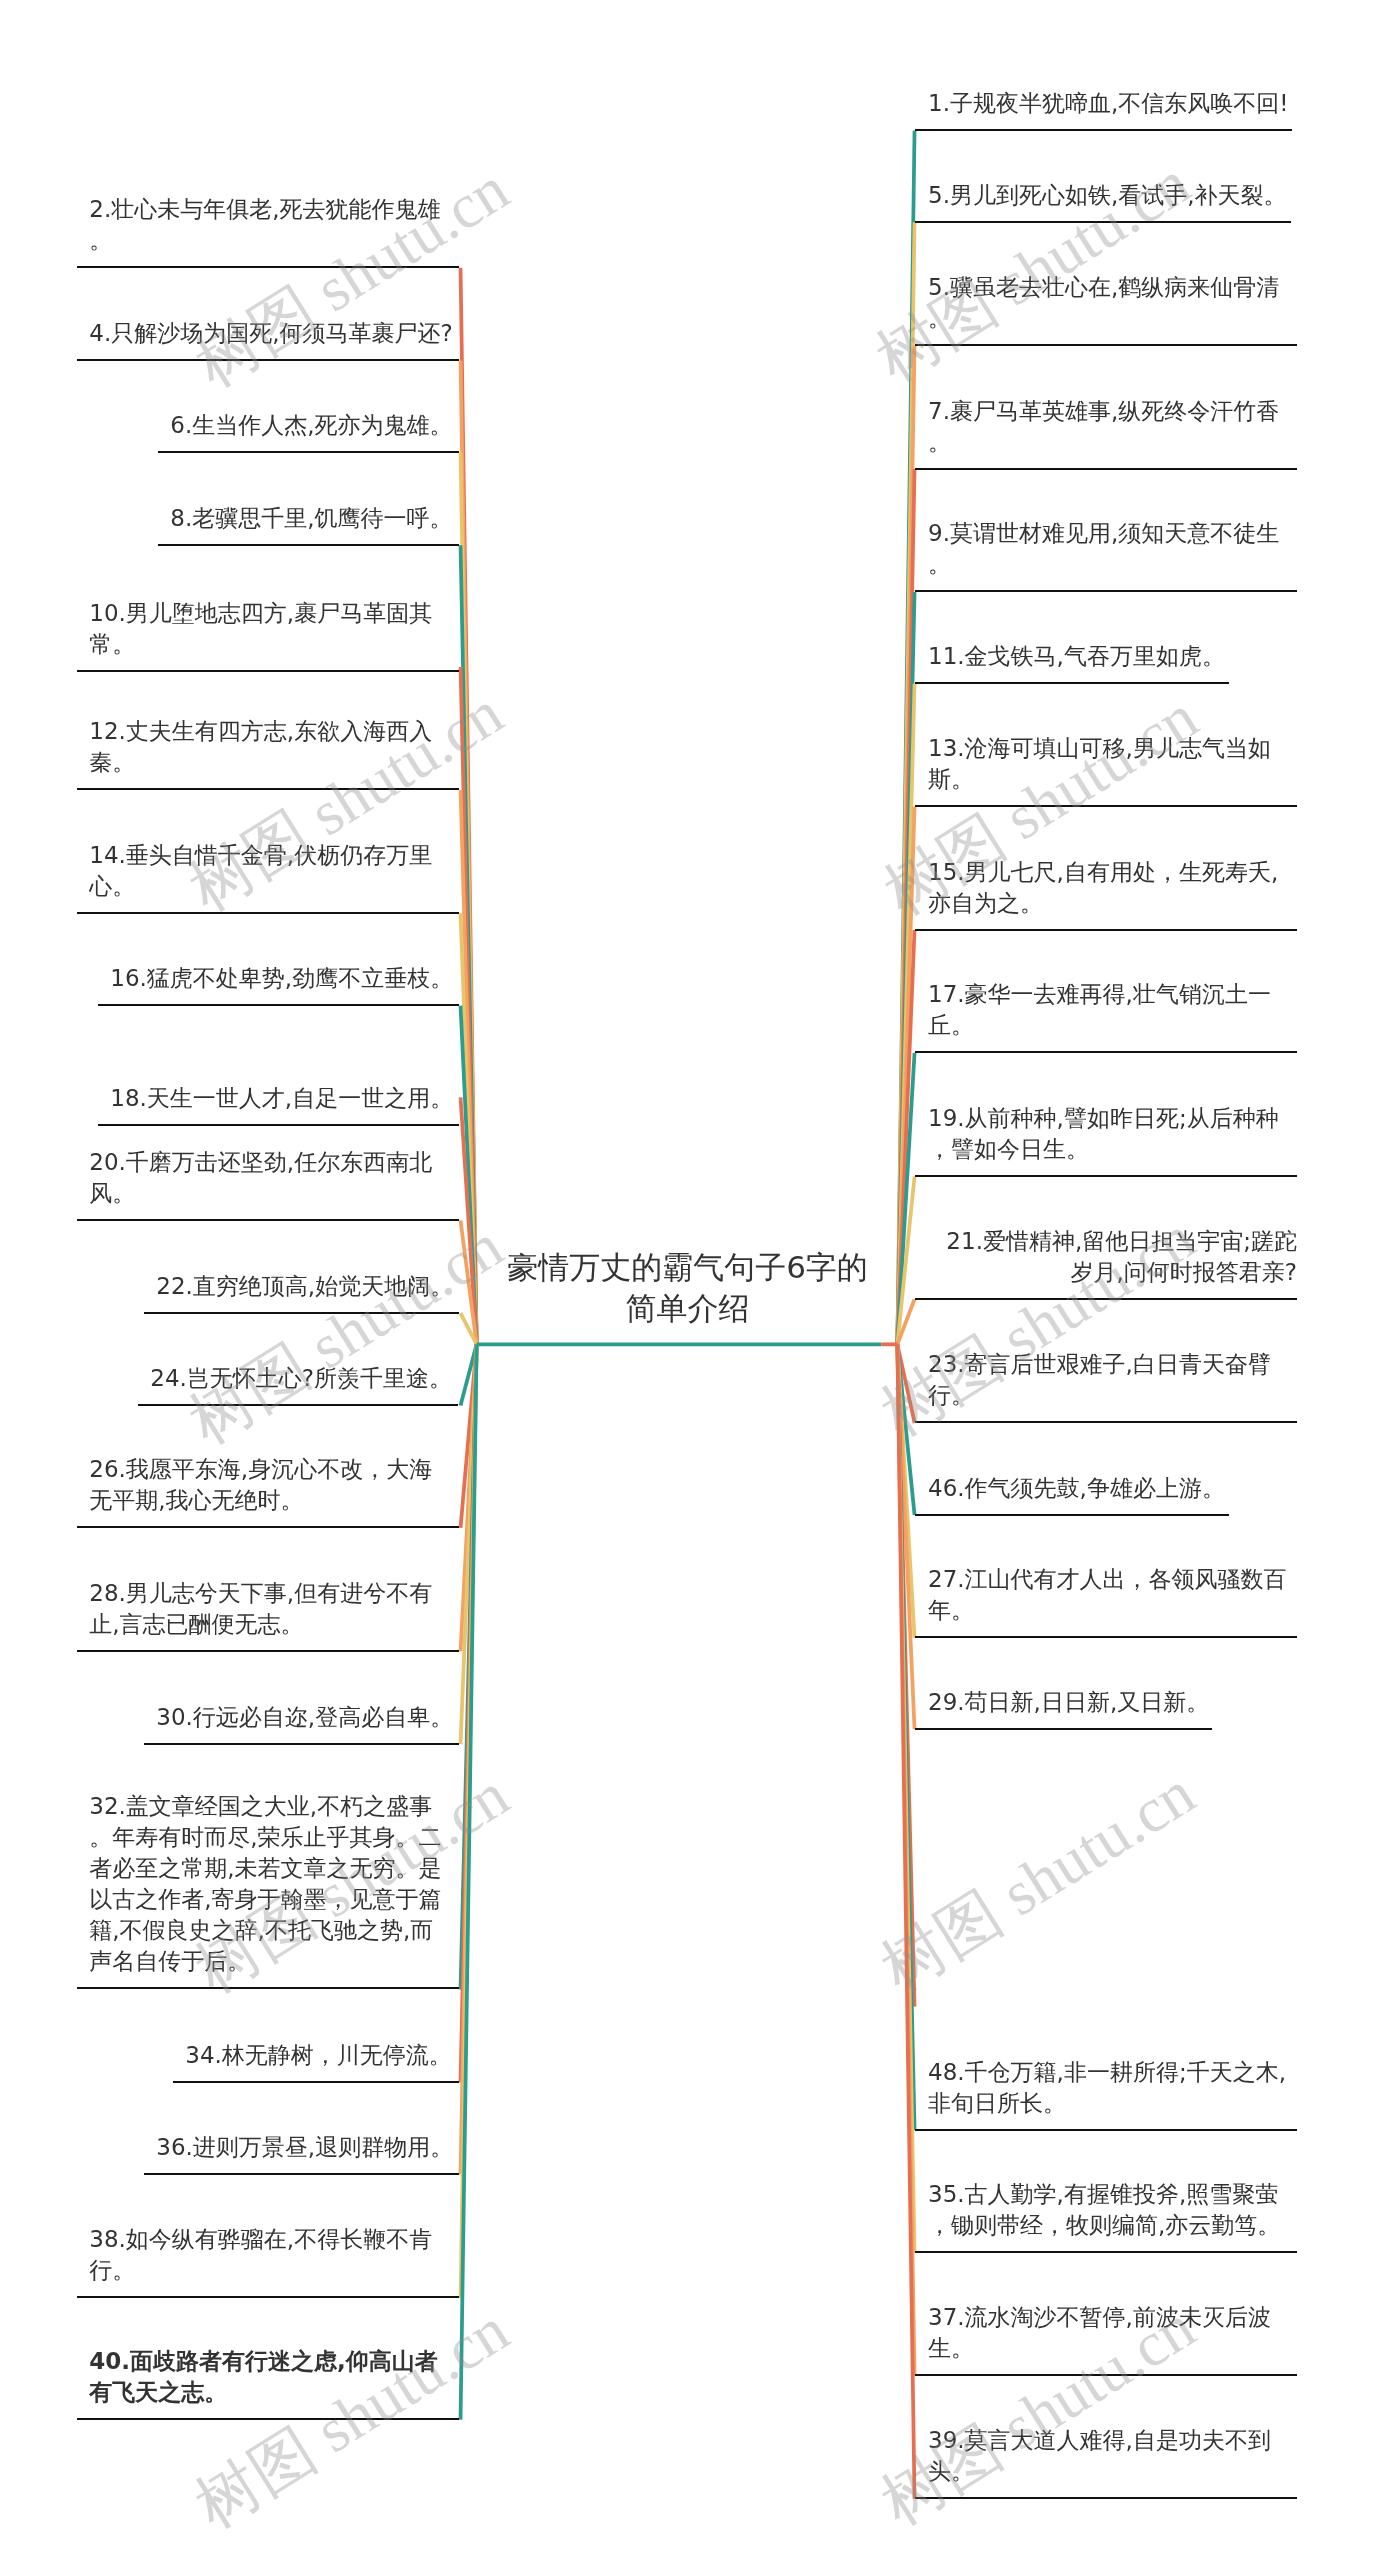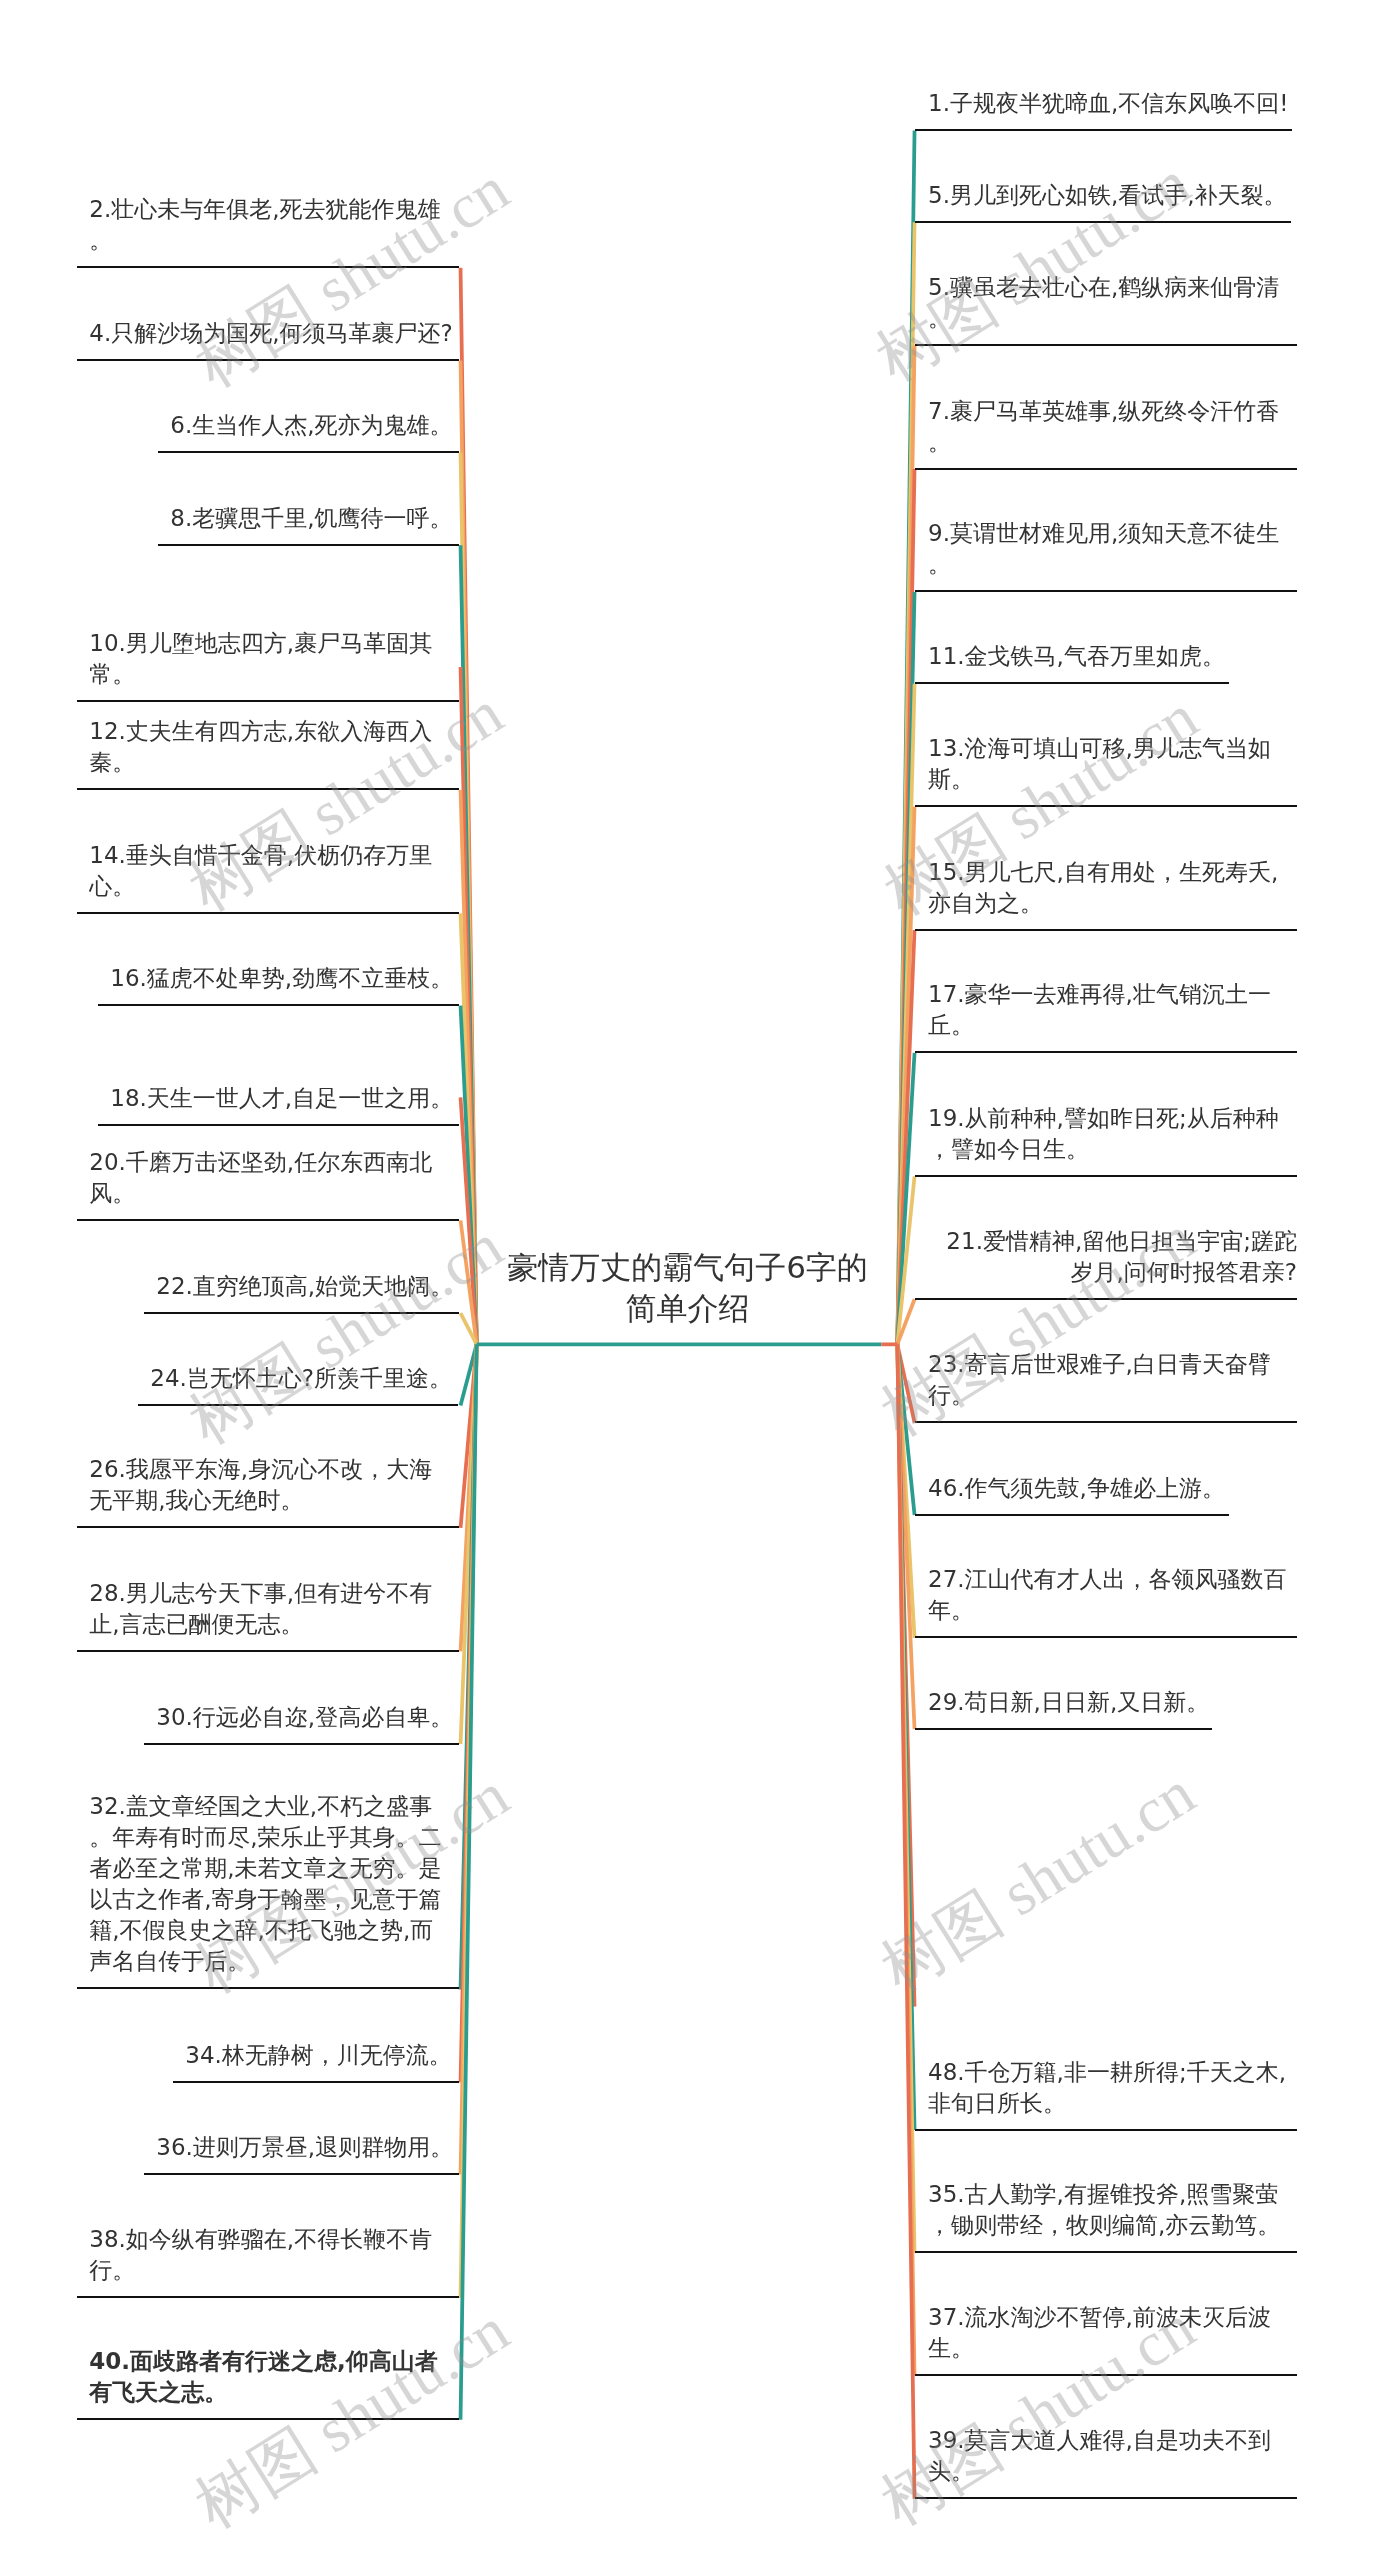--- a/index.html
+++ b/index.html
@@ -97,21 +97,21 @@
   </svg>
 
   <div class="root-title">豪情万丈的霸气句子6字的
 简单介绍</div>
 
   <div class="node L" style="left:77px;width:382px;top:194px;"><span class="node-text">2.壮心未与年俱老,死去犹能作鬼雄
 。</span></div>
   <div class="node L" style="left:77px;width:382px;top:318px;"><span class="node-text">4.只解沙场为国死,何须马革裹尸还?</span></div>
   <div class="node L" style="left:158px;width:301px;top:410px;"><span class="node-text">6.生当作人杰,死亦为鬼雄。</span></div>
   <div class="node L" style="left:158px;width:301px;top:503px;"><span class="node-text">8.老骥思千里,饥鹰待一呼。</span></div>
-  <div class="node L" style="left:77px;width:382px;top:628px;"><span class="node-text">10.男儿堕地志四方,裹尸马革固其
+  <div class="node L" style="left:77px;width:382px;top:598px;"><span class="node-text">10.男儿堕地志四方,裹尸马革固其
 常。</span></div>
   <div class="node L" style="left:77px;width:382px;top:716px;"><span class="node-text">12.丈夫生有四方志,东欲入海西入
 秦。</span></div>
   <div class="node L" style="left:77px;width:382px;top:840px;"><span class="node-text">14.垂头自惜千金骨,伏枥仍存万里
 心。</span></div>
   <div class="node L" style="left:98px;width:361px;top:963px;"><span class="node-text">16.猛虎不处卑势,劲鹰不立垂枝。</span></div>
   <div class="node L" style="left:98px;width:361px;top:1055px;margin-top:28px;"><span class="node-text">18.天生一世人才,自足一世之用。</span></div>
   <div class="node L" style="left:77px;width:382px;top:1147px;"><span class="node-text">20.千磨万击还坚劲,任尔东西南北
 风。</span></div>
   <div class="node L" style="left:144px;width:315px;top:1271px;"><span class="node-text">22.直穷绝顶高,始觉天地阔。</span></div>

